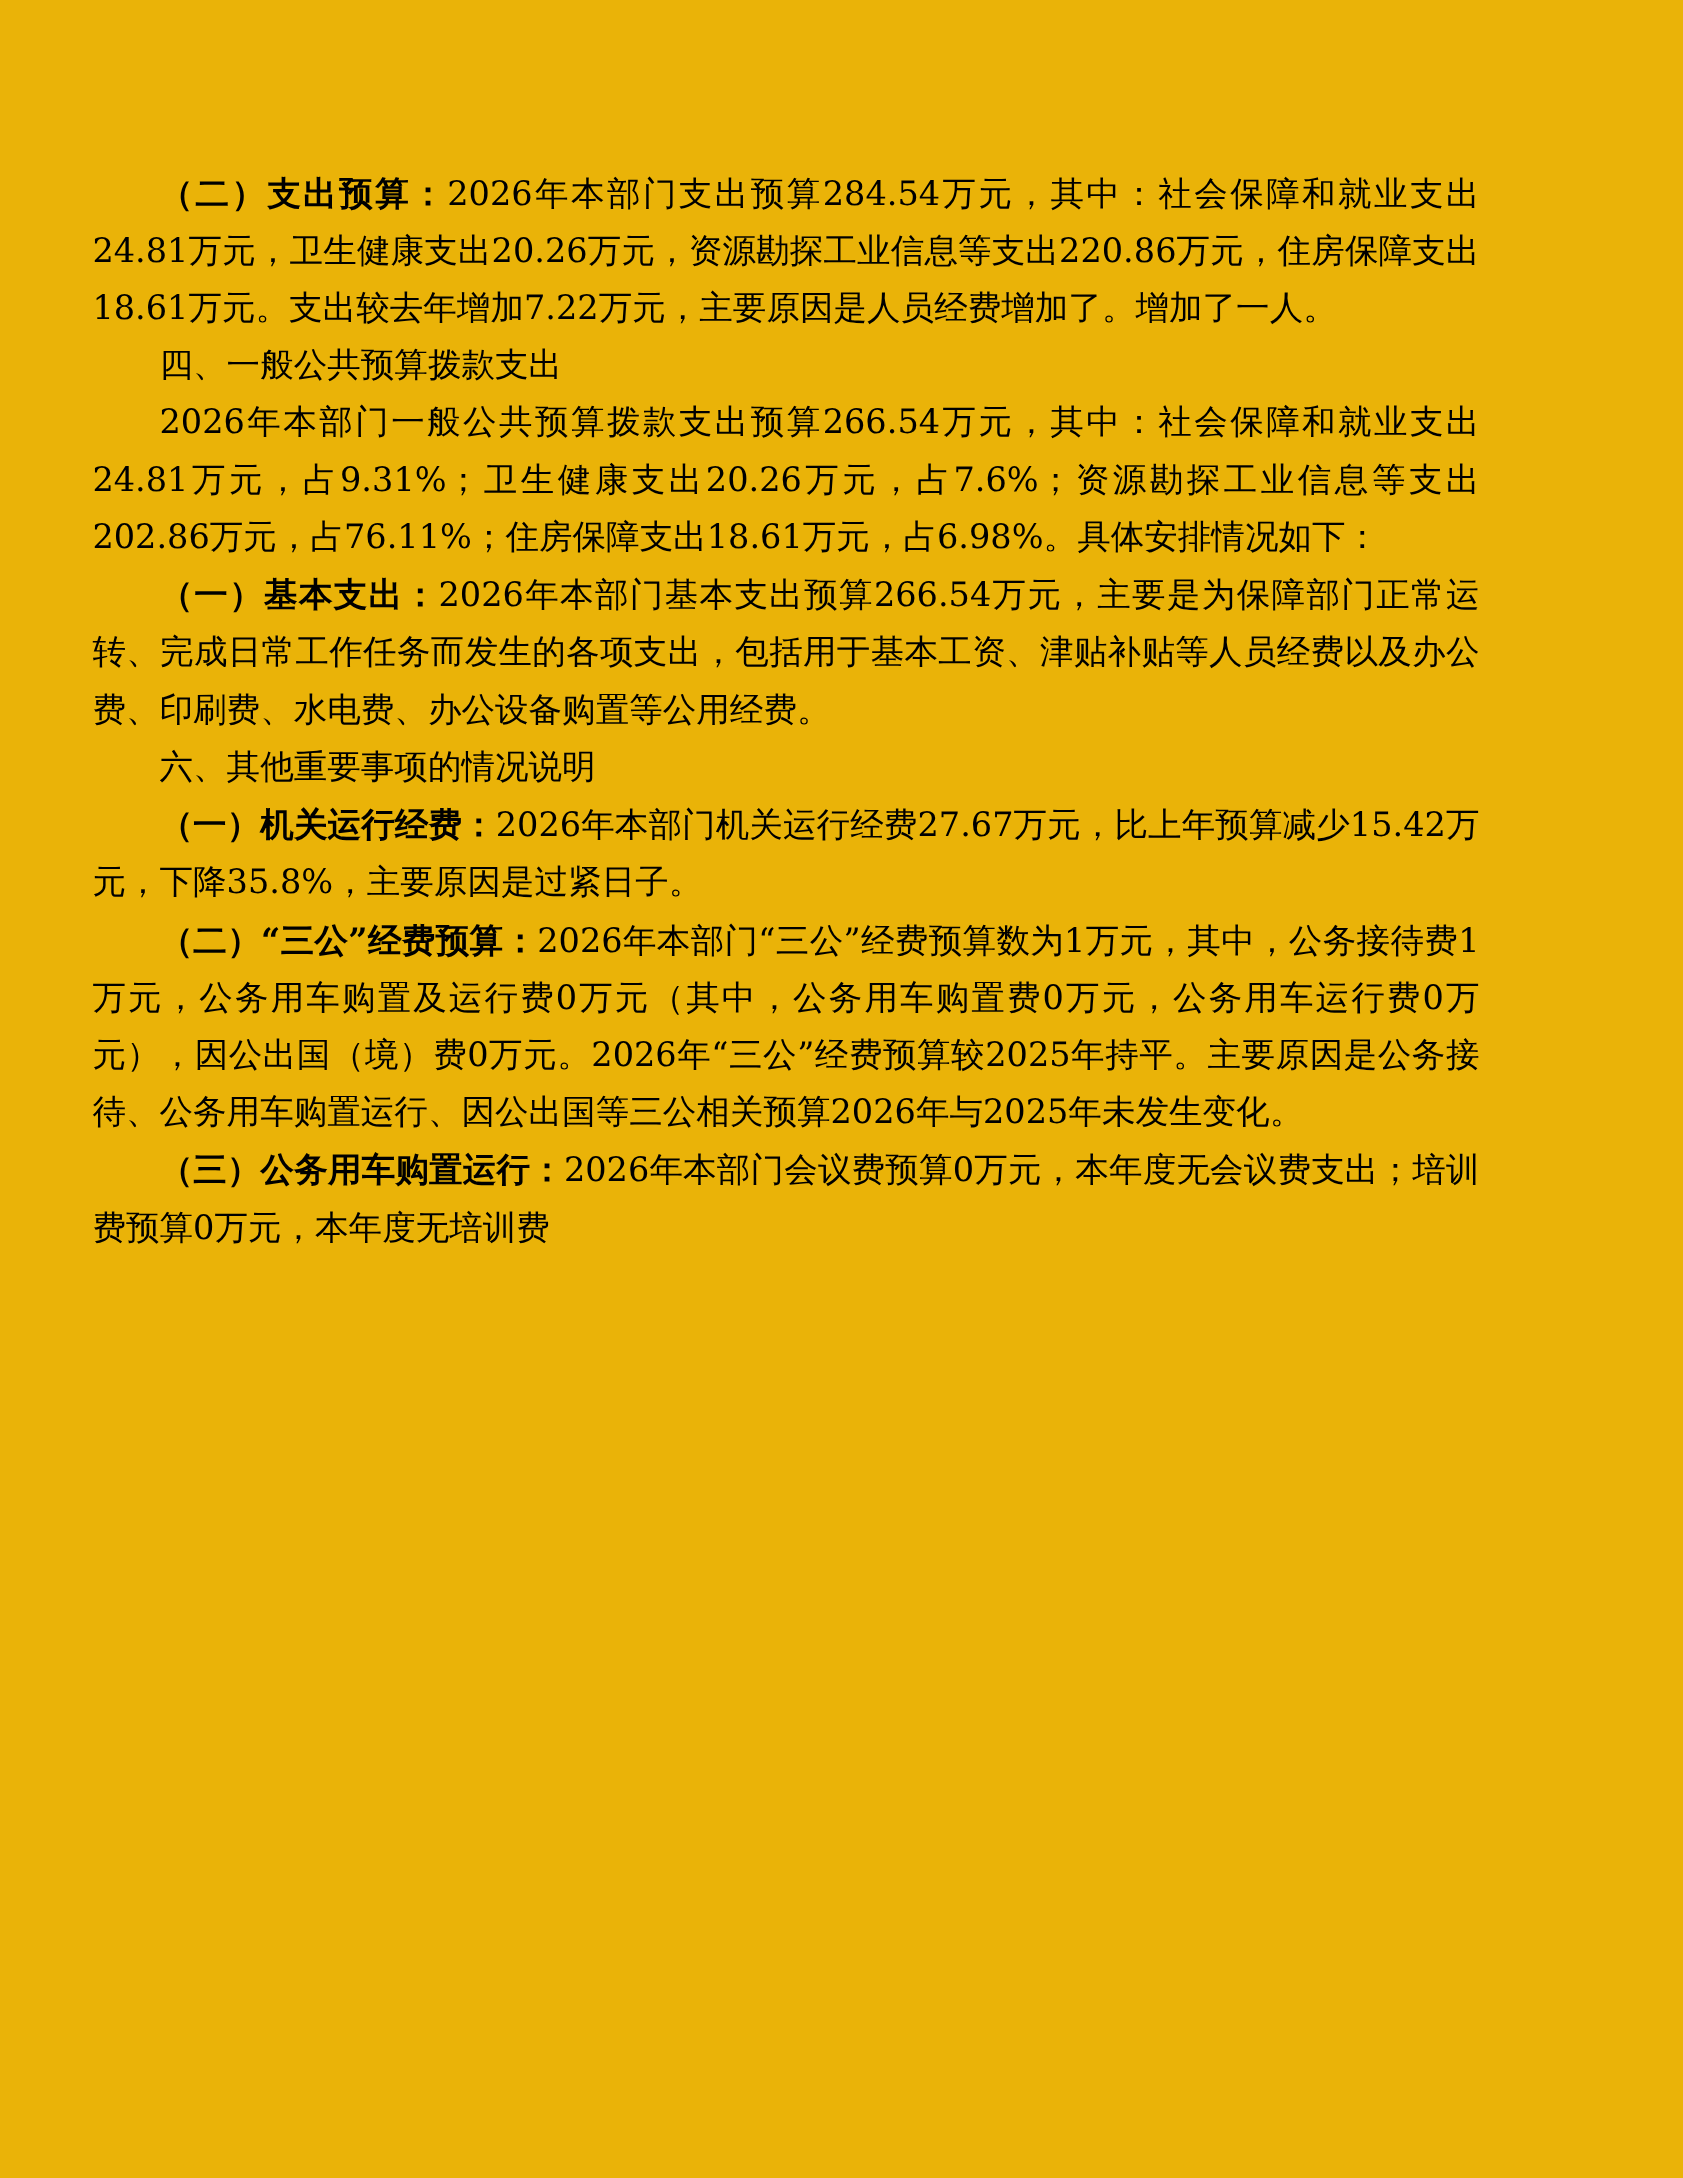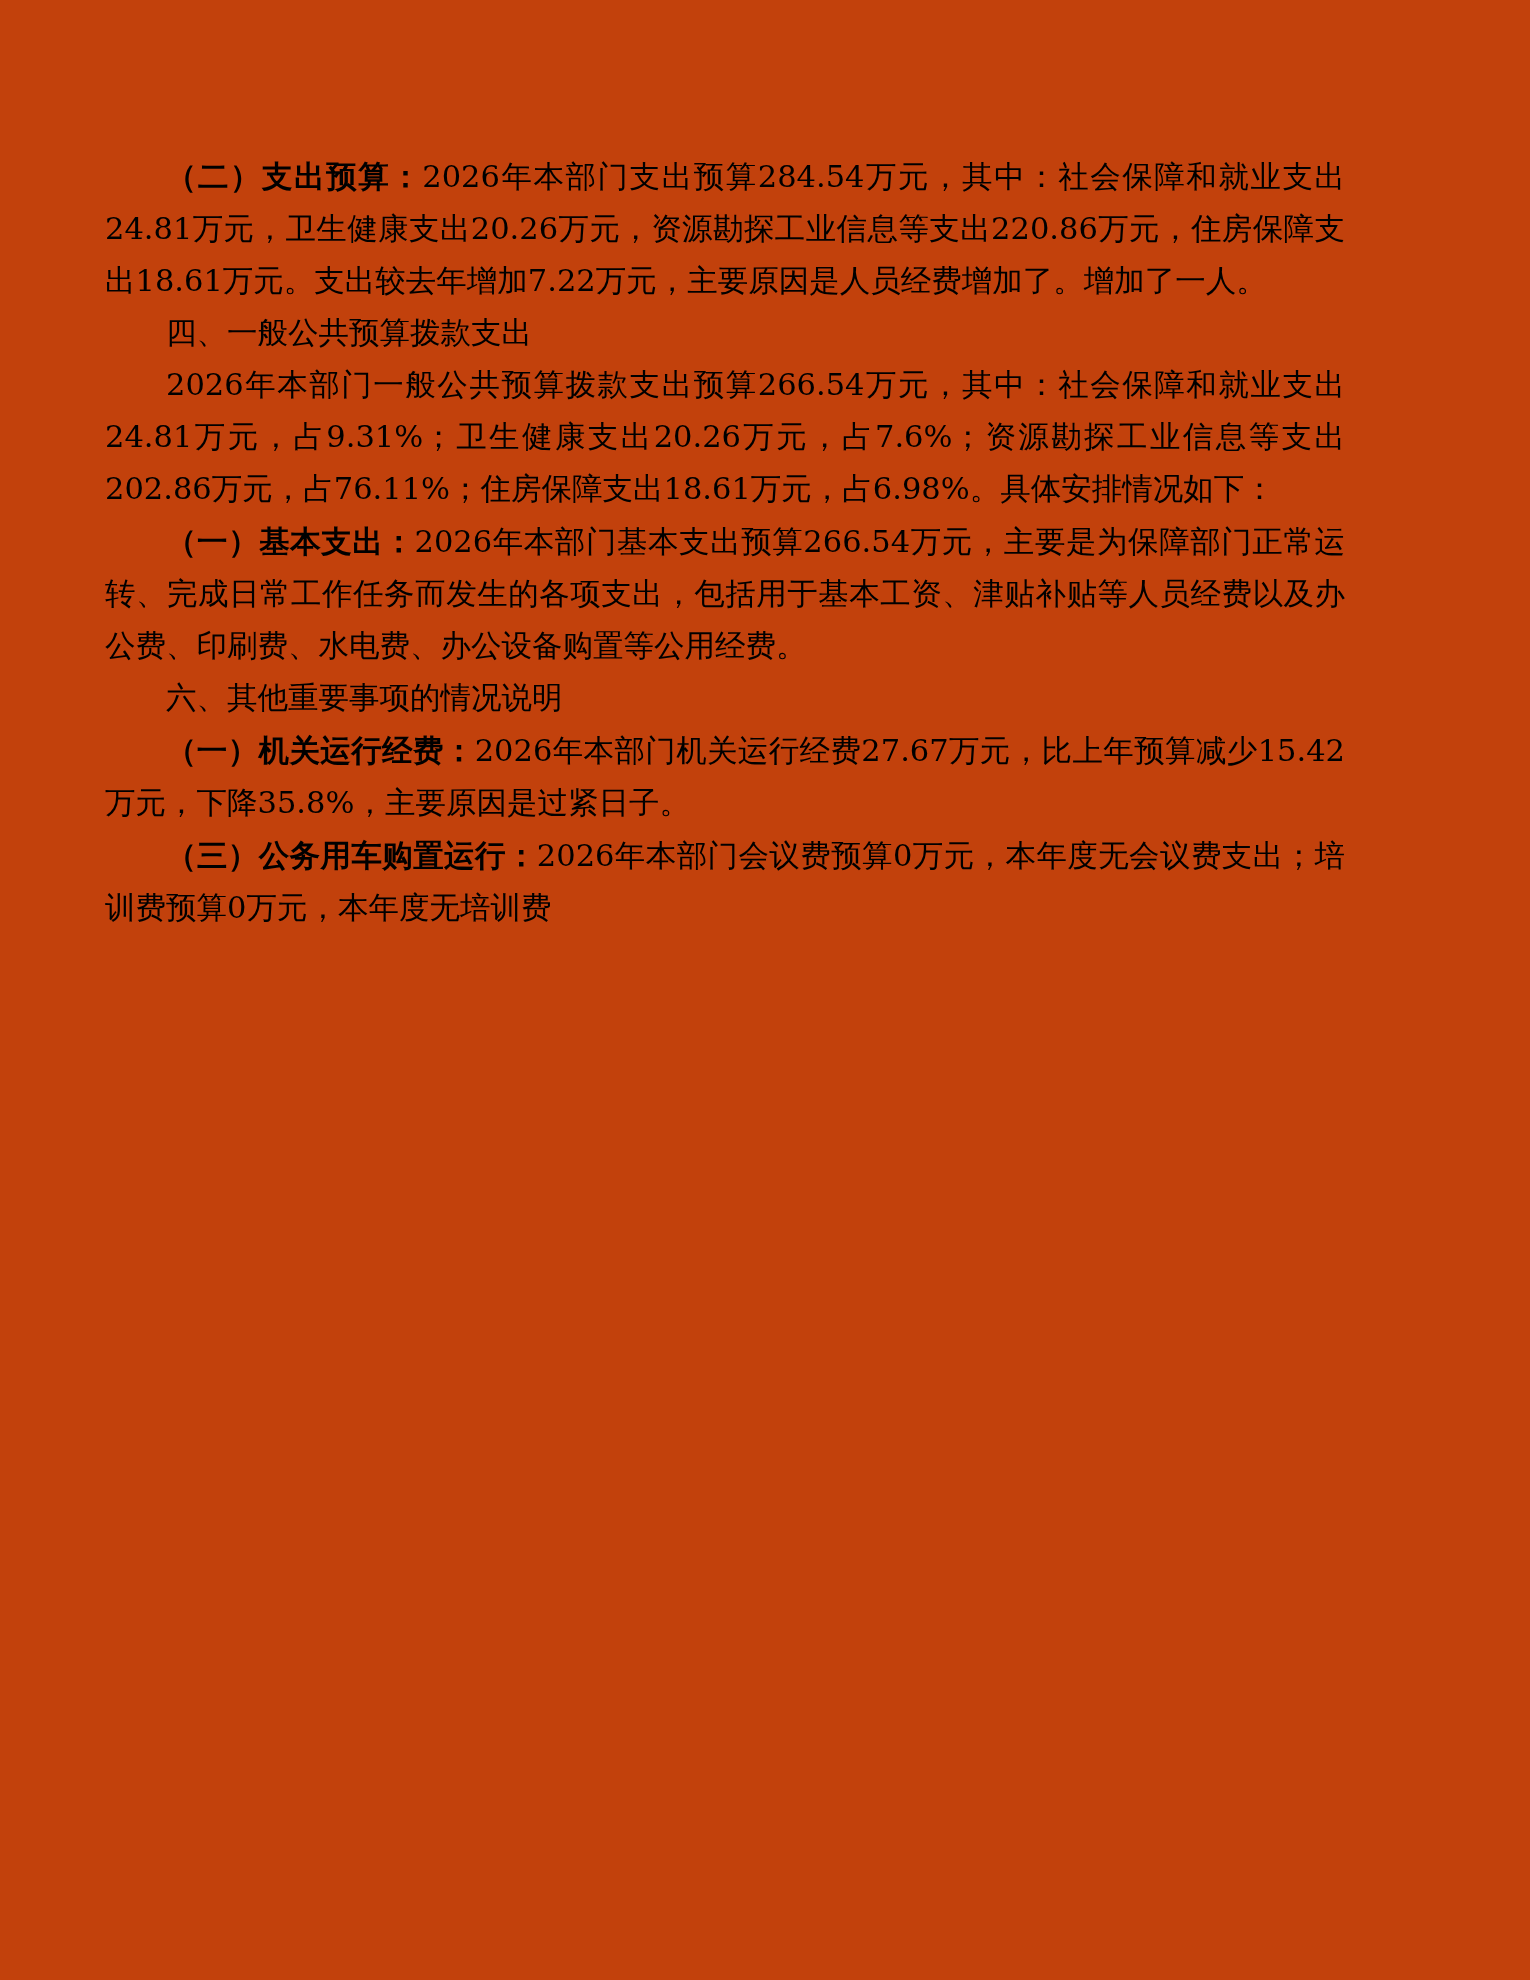--- a/index.html
+++ b/index.html
@@ -3,24 +3,24 @@
 <meta charset="utf-8">
 <style>
   html, body {
     margin: 0;
     padding: 0;
     background: #ffffff;
   }
   .page {
     width: 1530px;
     height: 1980px;
-    background: #c2410c;
+    background: #eab308;
     position: relative;
     box-sizing: border-box;
-    padding: 150px 185px 0 105px;
+    padding: 150px 185px 0 84px;
     font-family: "DejaVu Serif", "Liberation Serif", serif;
     color: #000000;
   }
   .doc-body {
     font-size: 30.5px;
     line-height: 52px;
     text-align: justify;
     text-justify: inter-ideograph;
   }
   p {
@@ -52,17 +52,18 @@
 
     <p class="para"><span class="lead">（一）基本支出：</span><span>2026年本部门基本支出预算266.54万元，主要是为保障部门正常运转、完成日常工作任务而发生的各项支出，包括用于基本工资、津贴补贴等人员经费以及办公费、印刷费、水电费、办公设备购置等公用经费。</span></p>
 
 
 
 
     <p class="heading">六、其他重要事项的情况说明</p>
 
     <p class="para"><span class="lead">（一）机关运行经费：</span><span>2026年本部门机关运行经费27.67万元，比上年预算减少15.42万元，下降35.8%，主要原因是过紧日子。</span></p>
 
+    <p class="para"><span class="lead">（二）“三公”经费预算：</span><span>2026年本部门“三公”经费预算数为1万元，其中，公务接待费1万元，公务用车购置及运行费0万元（其中，公务用车购置费0万元，公务用车运行费0万元），因公出国（境）费0万元。2026年“三公”经费预算较2025年持平。主要原因是公务接待、公务用车购置运行、因公出国等三公相关预算2026年与2025年未发生变化。</span></p>
 
     <p class="para"><span class="lead">（三）公务用车购置运行：</span><span>2026年本部门会议费预算0万元，本年度无会议费支出；培训费预算0万元，本年度无培训费</span></p>
 
   </div>
 </div>
 
 </body></html>

